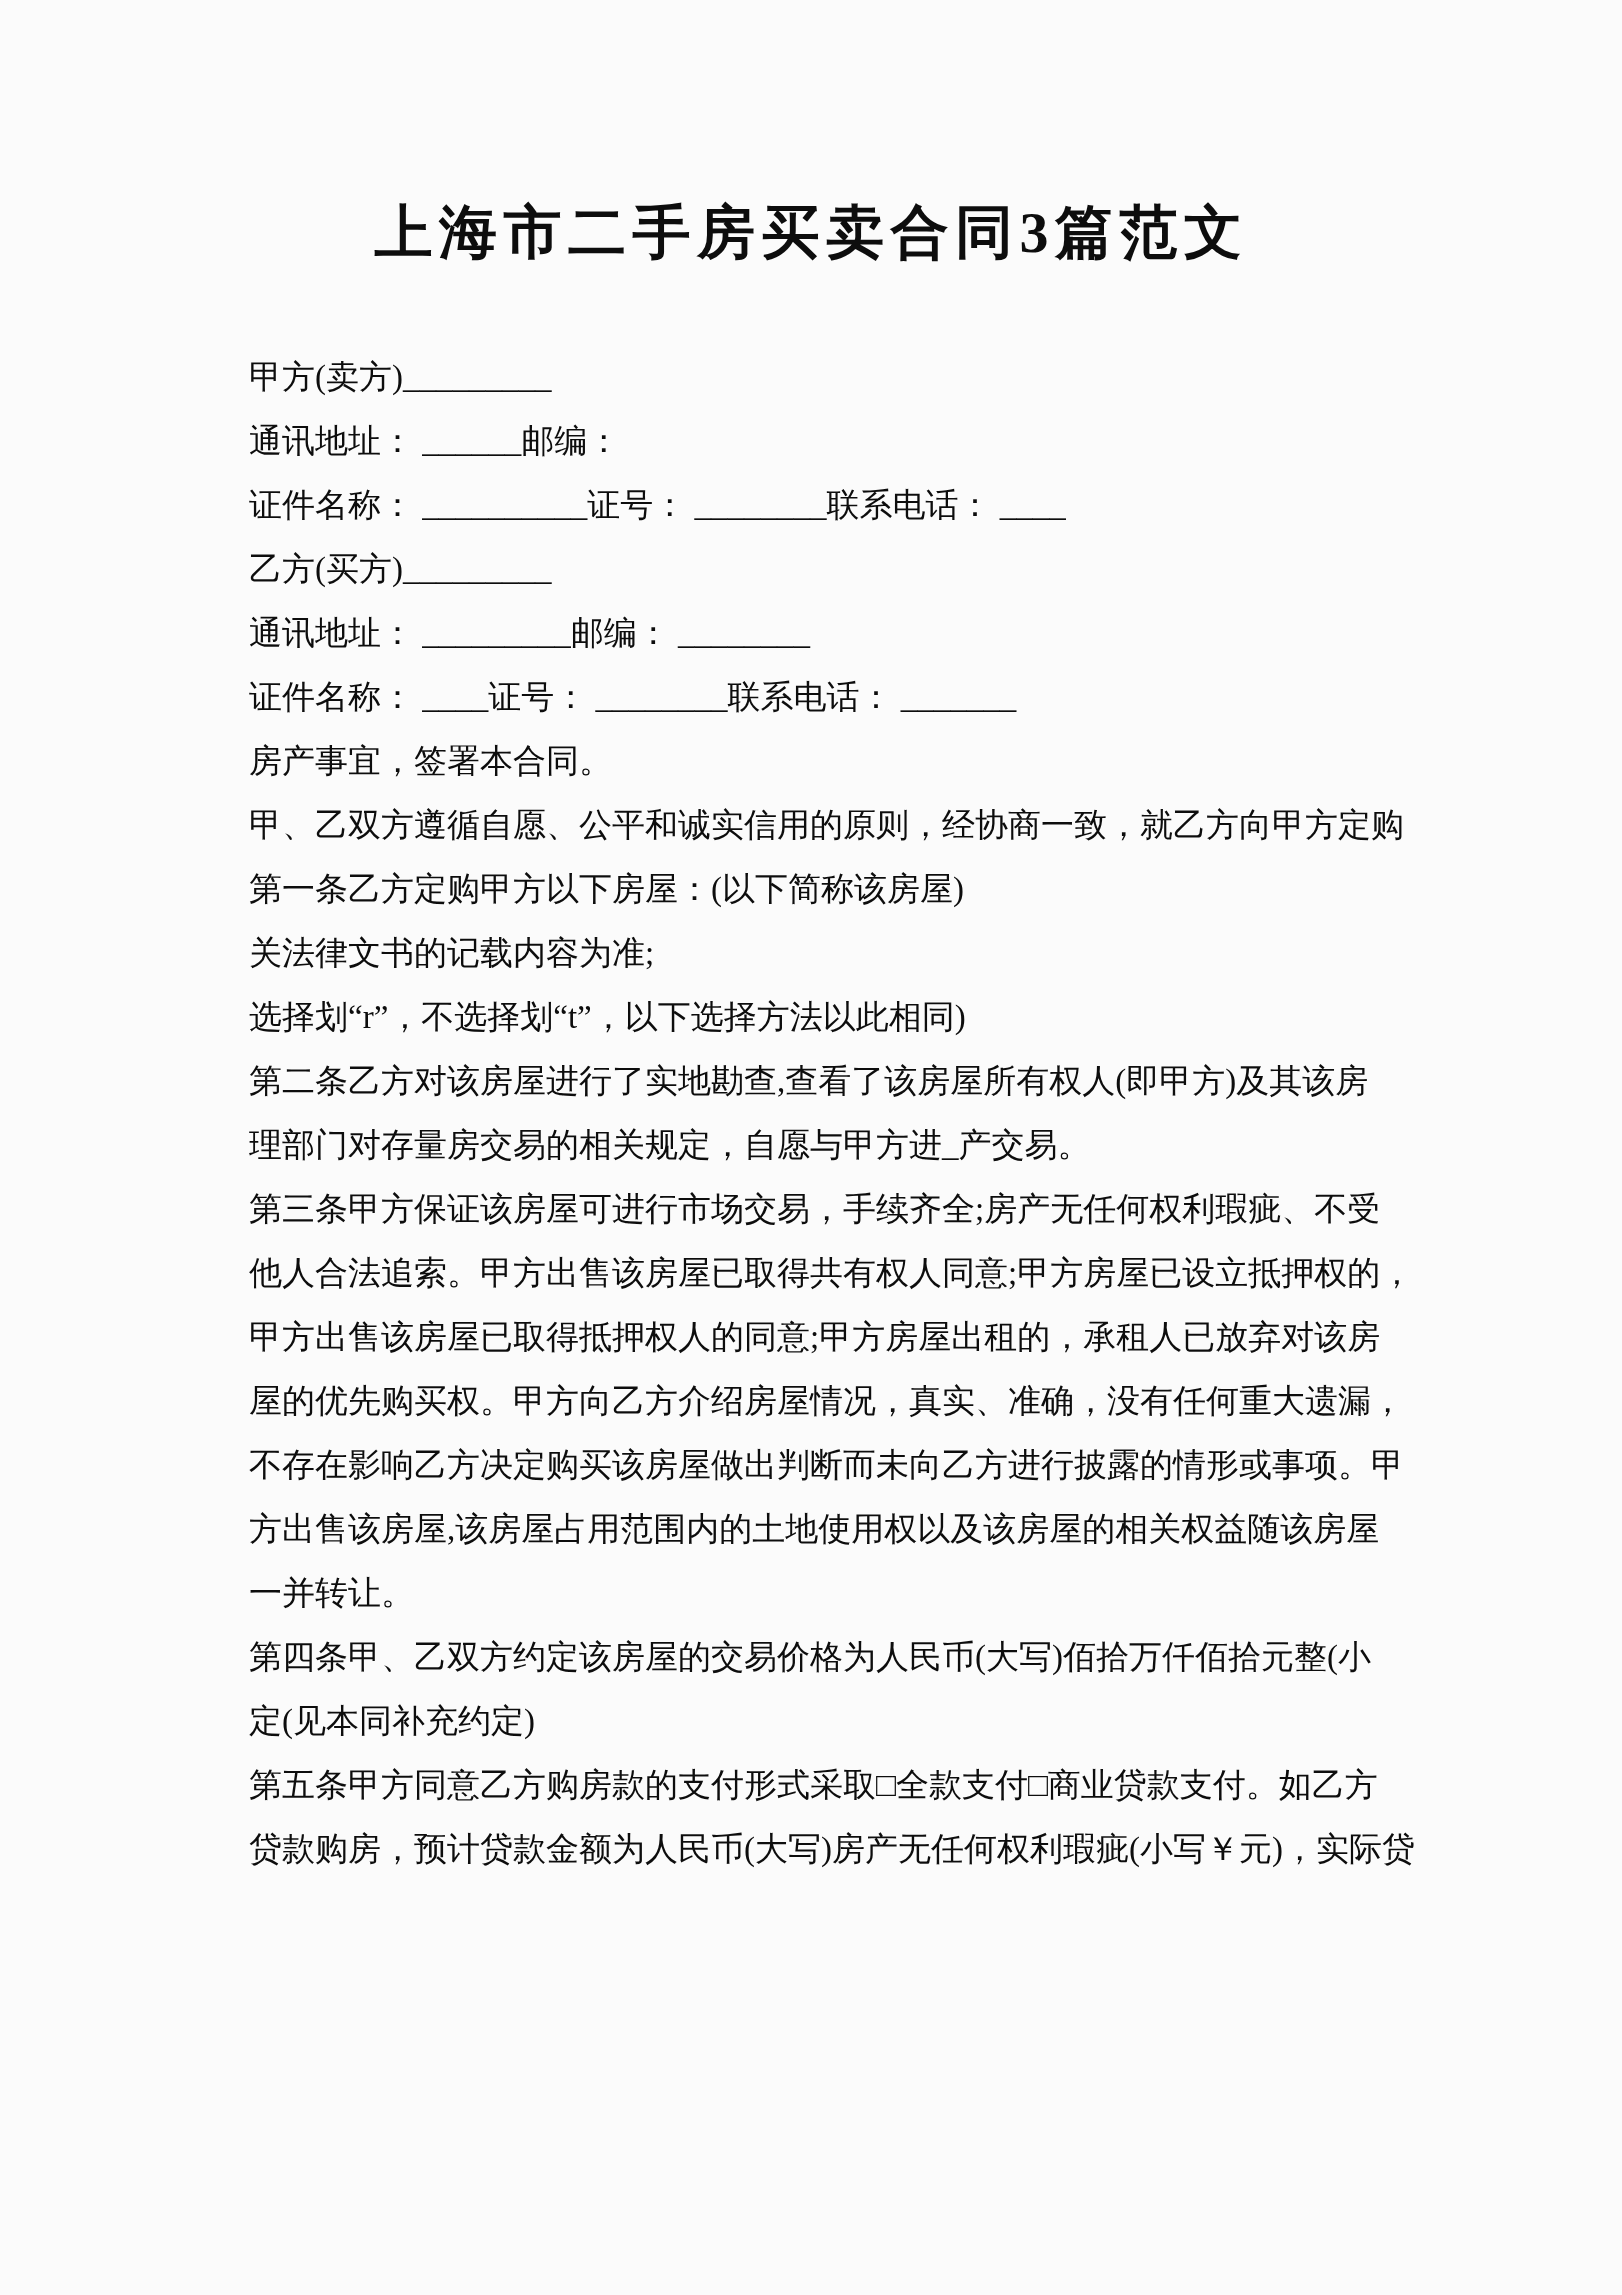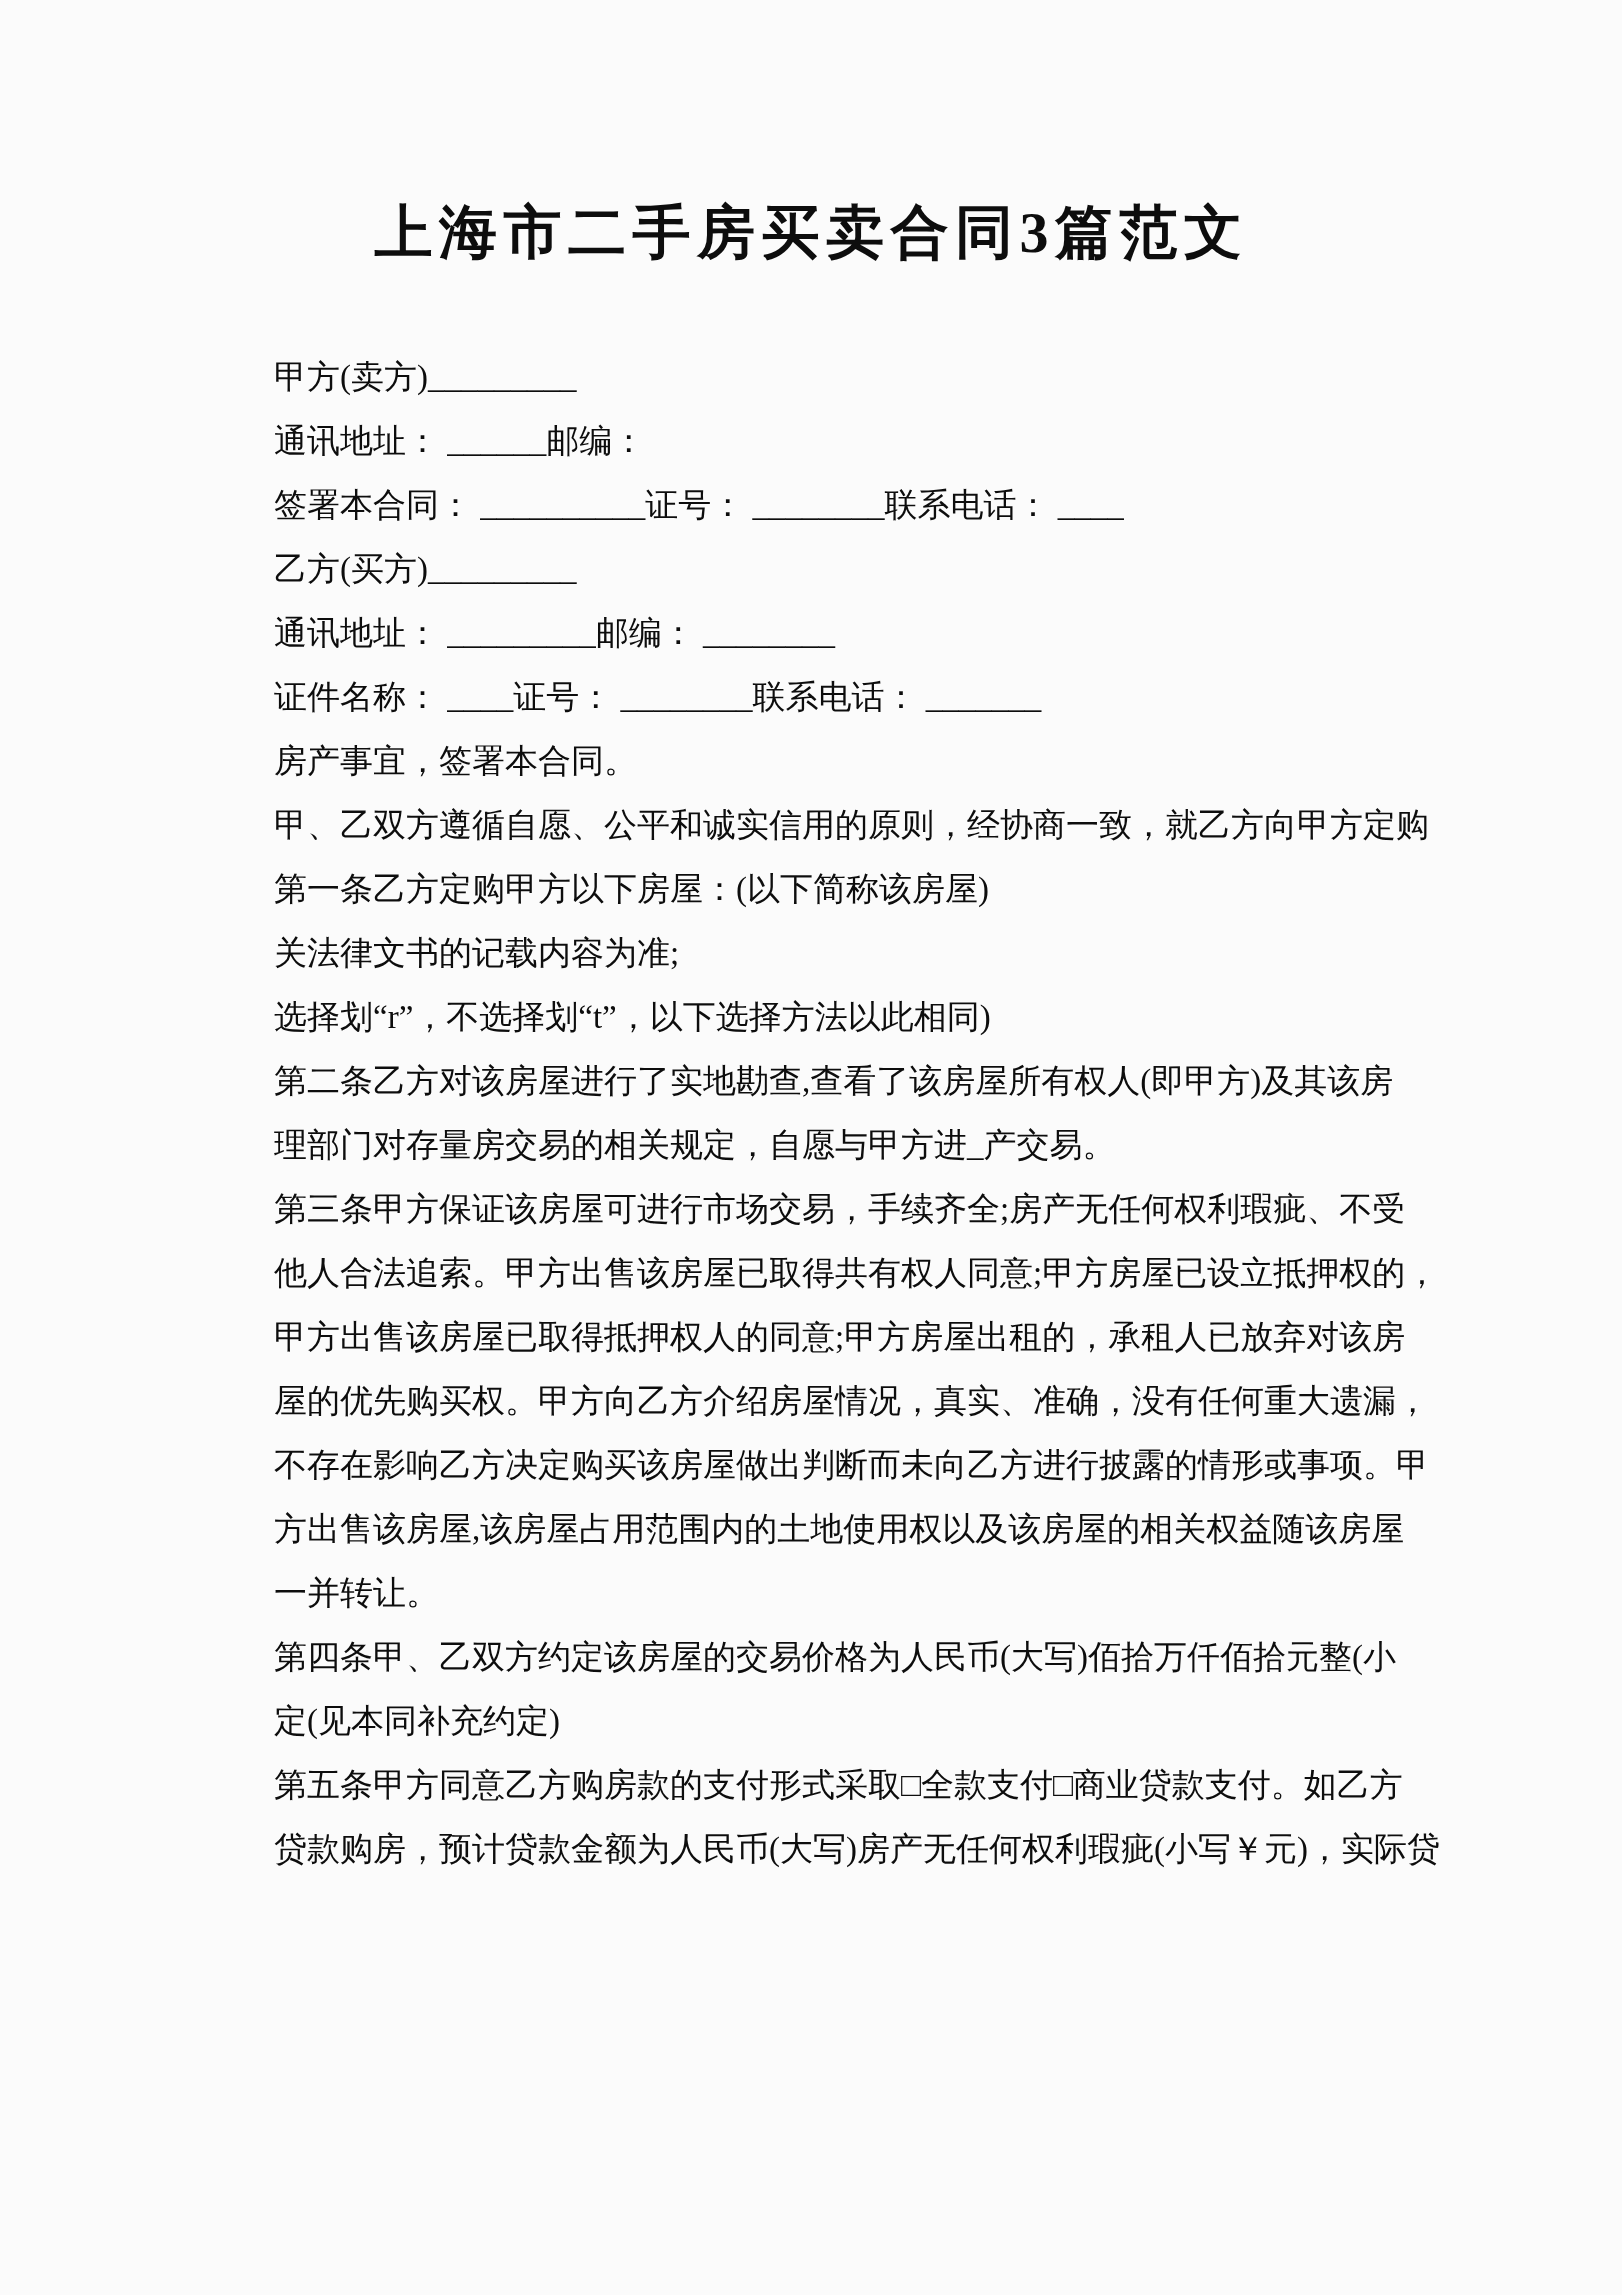--- a/index.html
+++ b/index.html
@@ -27,38 +27,37 @@
     font-size: 58px;
     font-weight: 700;
     letter-spacing: 6.5px;
     white-space: nowrap;
   }
   .doc-body {
     position: absolute;
     top: 345px;
     left: 249px;
     width: 1158px;
-    margin-left: 25px;
   }
   .contract-line {
     font-size: 33px;
     line-height: 64px;
     white-space: nowrap;
     letter-spacing: 0px;
   }
 </style>
 </head>
 <body>
 
 <div class="page">
   <h1 class="doc-title">上海市二手房买卖合同3篇范文</h1>
   <div class="doc-body">
     <div class="contract-line">甲方(卖方)_________</div>
     <div class="contract-line">通讯地址： ______邮编：</div>
-    <div class="contract-line">签署本合同： __________证号： ________联系电话： ____</div>
+    <div class="contract-line">证件名称： __________证号： ________联系电话： ____</div>
     <div class="contract-line">乙方(买方)_________</div>
     <div class="contract-line">通讯地址： _________邮编： ________</div>
     <div class="contract-line">证件名称： ____证号： ________联系电话： _______</div>
     <div class="contract-line">房产事宜，签署本合同。</div>
     <div class="contract-line">甲、乙双方遵循自愿、公平和诚实信用的原则，经协商一致，就乙方向甲方定购</div>
     <div class="contract-line">第一条乙方定购甲方以下房屋：(以下简称该房屋)</div>
     <div class="contract-line">关法律文书的记载内容为准;</div>
     <div class="contract-line">选择划“r”，不选择划“t”，以下选择方法以此相同)</div>
     <div class="contract-line">第二条乙方对该房屋进行了实地勘查,查看了该房屋所有权人(即甲方)及其该房</div>
     <div class="contract-line">理部门对存量房交易的相关规定，自愿与甲方进_产交易。</div>

